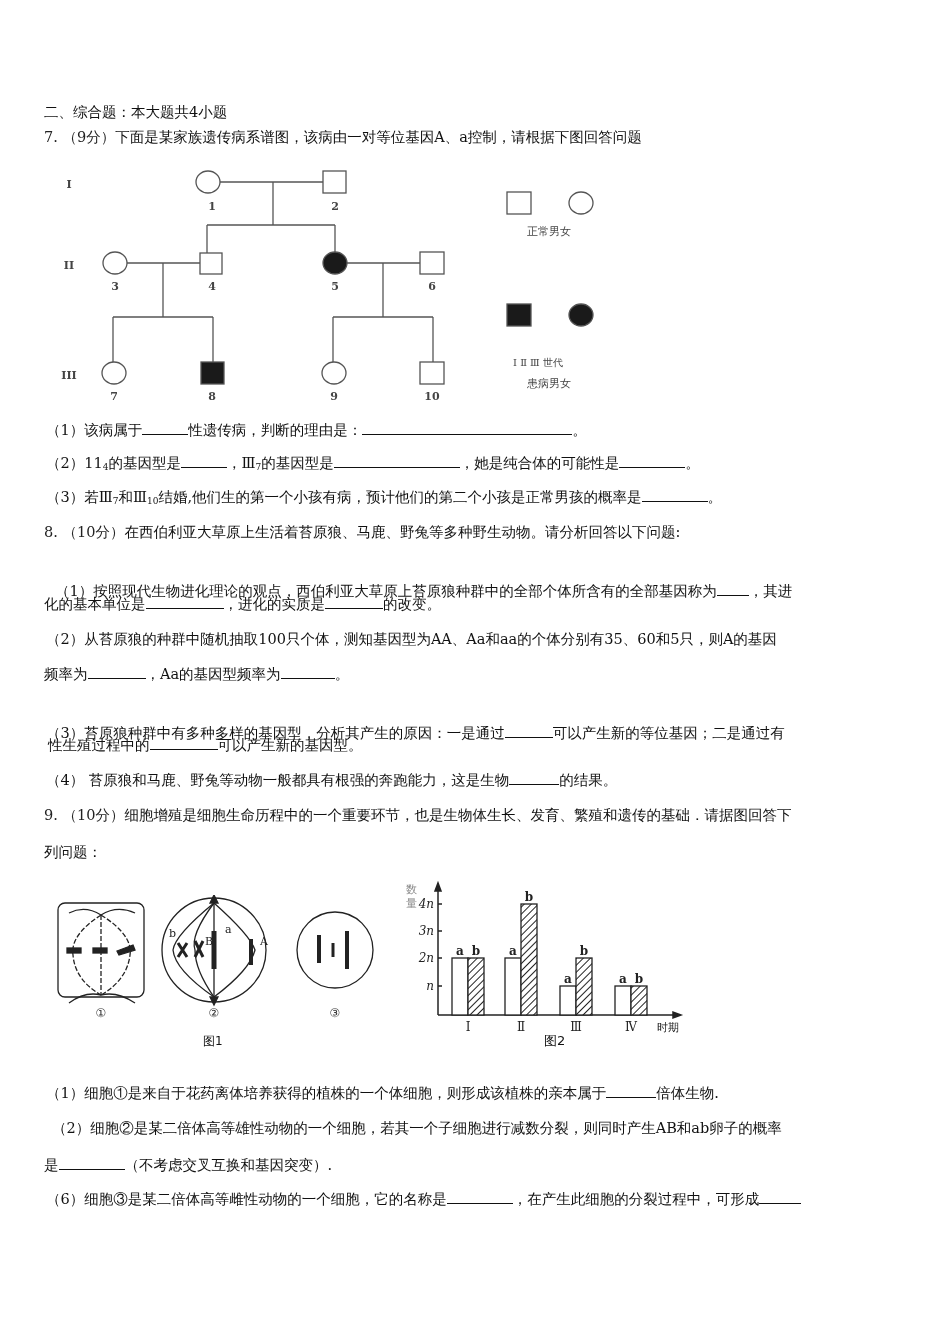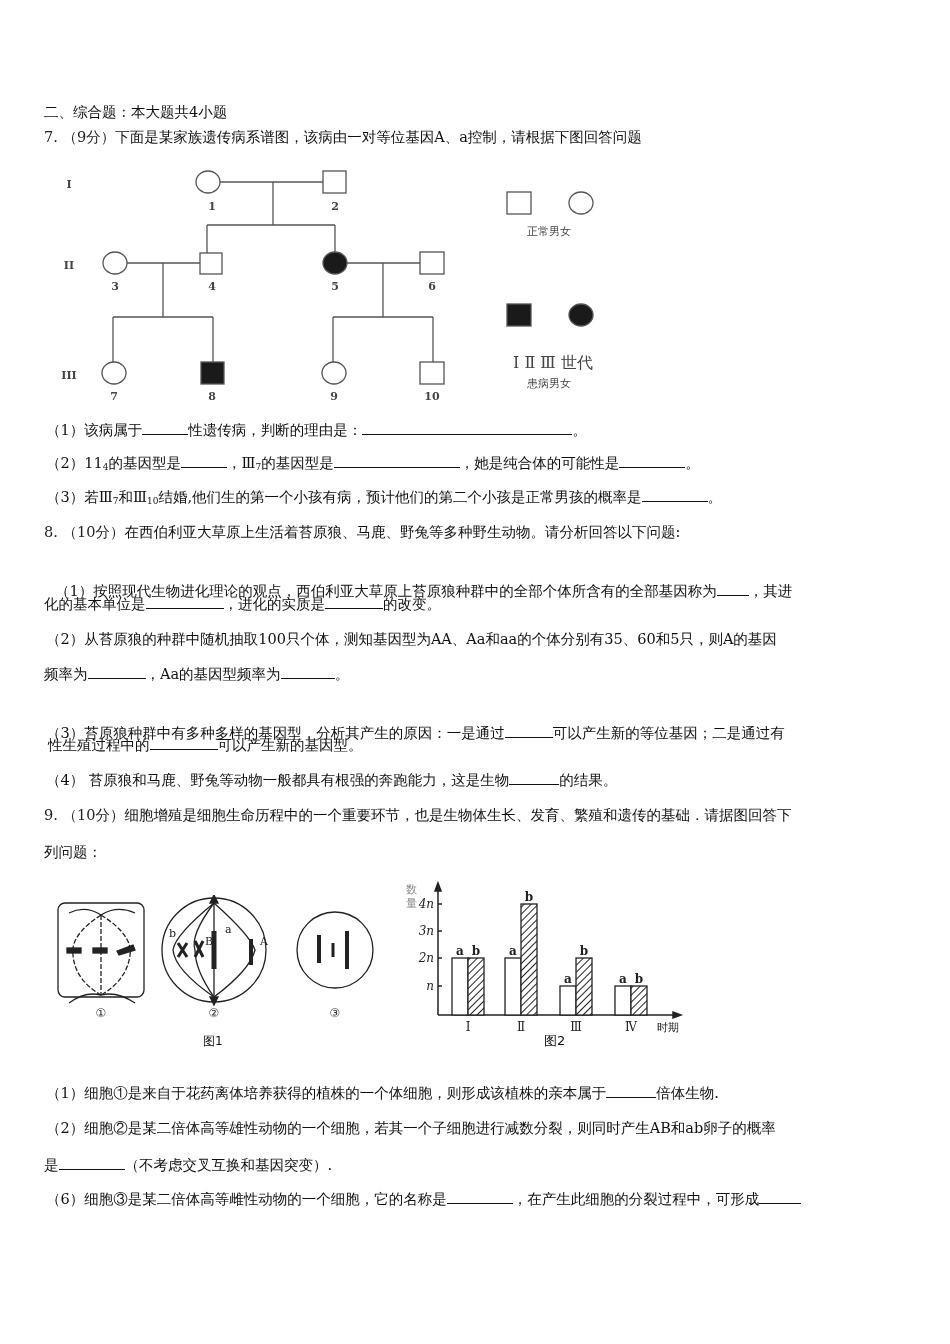--- a/index.html
+++ b/index.html
@@ -79,21 +79,21 @@
 
   <g stroke="#555" stroke-width="1.3">
     <rect x="452" y="27" width="24" height="22" fill="#fff"></rect>
     <ellipse cx="526" cy="38" rx="12" ry="11" fill="#fff"></ellipse>
     <rect x="452" y="139" width="24" height="22" fill="#1a1a1a"></rect>
     <ellipse cx="526" cy="150" rx="12" ry="11" fill="#1a1a1a"></ellipse>
   </g>
 </svg>
 <div class="line bold" style="left:527px;top:222px;font-size:11px;color:#444;">正常男女</div>
 <div class="line bold" style="left:527px;top:334px;font-size:11px;color:#444;margin-top:40px;">患病男女</div>
-<div class="line bold" style="left:513px;top:353px;font-size:16px;color:#444;">Ⅰ Ⅱ Ⅲ 世代</div>
+<div class="line bold" style="left:513px;top:353px;font-size:10px;color:#444;">Ⅰ Ⅱ Ⅲ 世代</div>
 
 <div class="line bold" style="left:46px;top:420px;">
   <span>（1）该病属于</span><span class="blank" style="width:46px;"></span><span>性遗传病，判断的理由是：</span><span class="blank" style="width:210px;"></span><span>。</span>
 </div>
 <div class="line bold" style="left:46px;top:453px;">
   <span>（2）11</span><span class="sub">4</span><span>的基因型是</span><span class="blank" style="width:46px;"></span><span>，Ⅲ</span><span class="sub">7</span><span>的基因型是</span><span class="blank" style="width:126px;"></span><span>，她是纯合体的可能性是</span><span class="blank" style="width:66px;"></span><span>。</span>
 </div>
 <div class="line bold" style="left:46px;top:487px;">
   <span>（3）若Ⅲ</span><span class="sub">7</span><span>和Ⅲ</span><span class="sub">10</span><span>结婚,他们生的第一个小孩有病，预计他们的第二个小孩是正常男孩的概率是</span><span class="blank" style="width:66px;"></span><span>。</span>
 </div>
@@ -233,21 +233,21 @@
     <text x="186" y="156">Ⅲ</text>
     <text x="241" y="156">Ⅳ</text>
     <text x="278" y="156" font-size="11">时期</text>
   </g>
 </svg>
 <div class="line" style="left:544px;top:1031px;font-family:'DejaVu Sans',sans-serif;font-size:13px;">图2</div>
 
 <div class="line bold" style="left:46px;top:1083px;">
   <span>（1）细胞①是来自于花药离体培养获得的植株的一个体细胞，则形成该植株的亲本属于</span><span class="blank" style="width:50px;"></span><span>倍体生物.</span>
 </div>
-<div class="line bold" style="left:46px;top:1118px;">
+<div class="line bold" style="left:52px;top:1118px;">
   <span>（2）细胞②是某二倍体高等雄性动物的一个细胞，若其一个子细胞进行减数分裂，则同时产生AB和ab卵子的概率</span>
 </div>
 <div class="line bold" style="left:44px;top:1155px;">
   <span>是</span><span class="blank" style="width:66px;"></span><span>（不考虑交叉互换和基因突变）.</span>
 </div>
 <div class="line bold" style="left:46px;top:1189px;">
   <span>（6）细胞③是某二倍体高等雌性动物的一个细胞，它的名称是</span><span class="blank" style="width:66px;"></span><span>，在产生此细胞的分裂过程中，可形成</span><span class="blank" style="width:42px;"></span>
 </div>
 
 </body></html>

